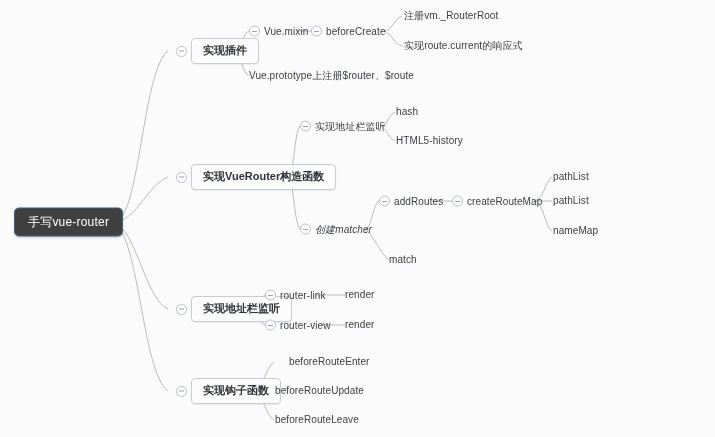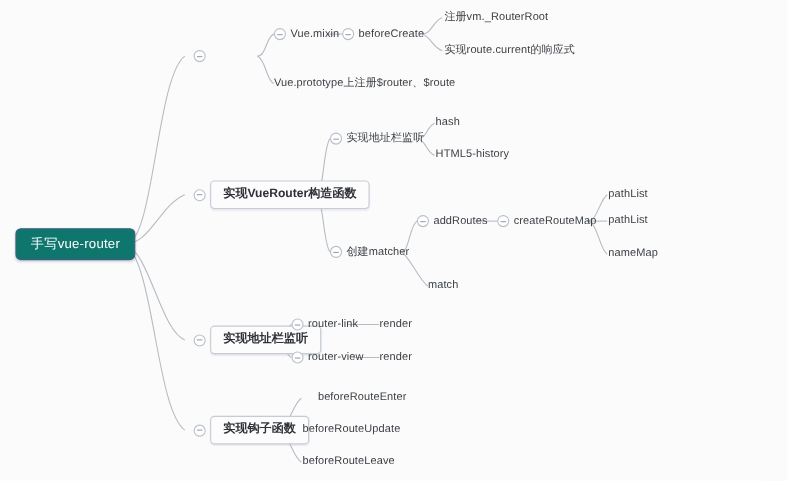--- a/index.html
+++ b/index.html
@@ -28,21 +28,21 @@
     transform: translateY(-50%);
     white-space: nowrap;
     display: flex;
     align-items: center;
   }
   
   .node.root {
     transform: translate(0, -50%);
   }
   .root-box {
-    background: #0f766e;
+    background: #404040;
     border: 1px solid #3f5f80;
     border-radius: 5px;
     color: #ffffff;
     font-size: 12px;
     padding: 7px 13px 8px 13px;
     line-height: 1;
     box-shadow: 0 1px 2px rgba(60,80,110,0.22);
     letter-spacing: 0.2px;
   }
   
@@ -144,20 +144,21 @@
     </g>
   </svg>
 
   <div class="node root" style="left:14px; top:222px;">
     <div class="root-box">手写vue-router</div>
   </div>
 
   <div id="node-layer">
       <div class="node has-toggle" style="left: 176px; top: 51px;">
         <span class="toggle"></span>
+        <div class="branch-box">实现插件</div>
       </div>
       <div class="node has-toggle" style="left: 249px; top: 31px;">
         <span class="toggle"></span>
         <div class="leaf-text">Vue.mixin</div>
       </div>
       <div class="node has-toggle" style="left: 311px; top: 31px;">
         <span class="toggle"></span>
         <div class="leaf-text">beforeCreate</div>
       </div>
       <div class="node" style="left: 404px; top: 16px;">
@@ -176,21 +177,21 @@
       <div class="node has-toggle" style="left: 300px; top: 126px;">
         <span class="toggle"></span>
         <div class="leaf-text">实现地址栏监听</div>
       </div>
       <div class="node" style="left: 396px; top: 112px;">
         <div class="leaf-text">hash</div>
       </div>
       <div class="node" style="left: 396px; top: 141px;">
         <div class="leaf-text">HTML5-history</div>
       </div>
-      <div class="node has-toggle" style="left: 300px; top: 229px;">
+      <div class="node has-toggle" style="left: 300px; top: 229px; font-style: italic;">
         <span class="toggle"></span>
         <div class="leaf-text">创建matcher</div>
       </div>
       <div class="node has-toggle" style="left: 379px; top: 201px;">
         <span class="toggle"></span>
         <div class="leaf-text">addRoutes</div>
       </div>
       <div class="node has-toggle" style="left: 452px; top: 201px;">
         <span class="toggle"></span>
         <div class="leaf-text">createRouteMap</div>

